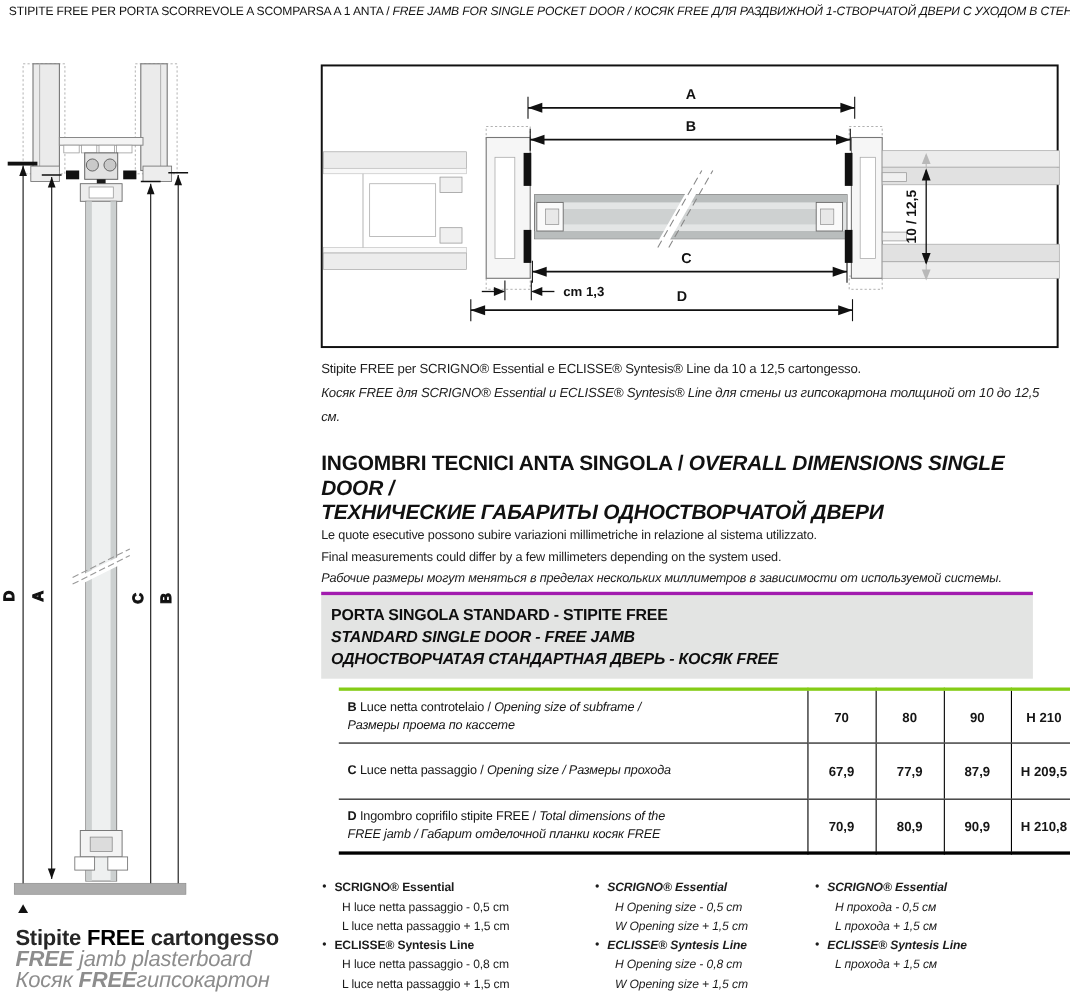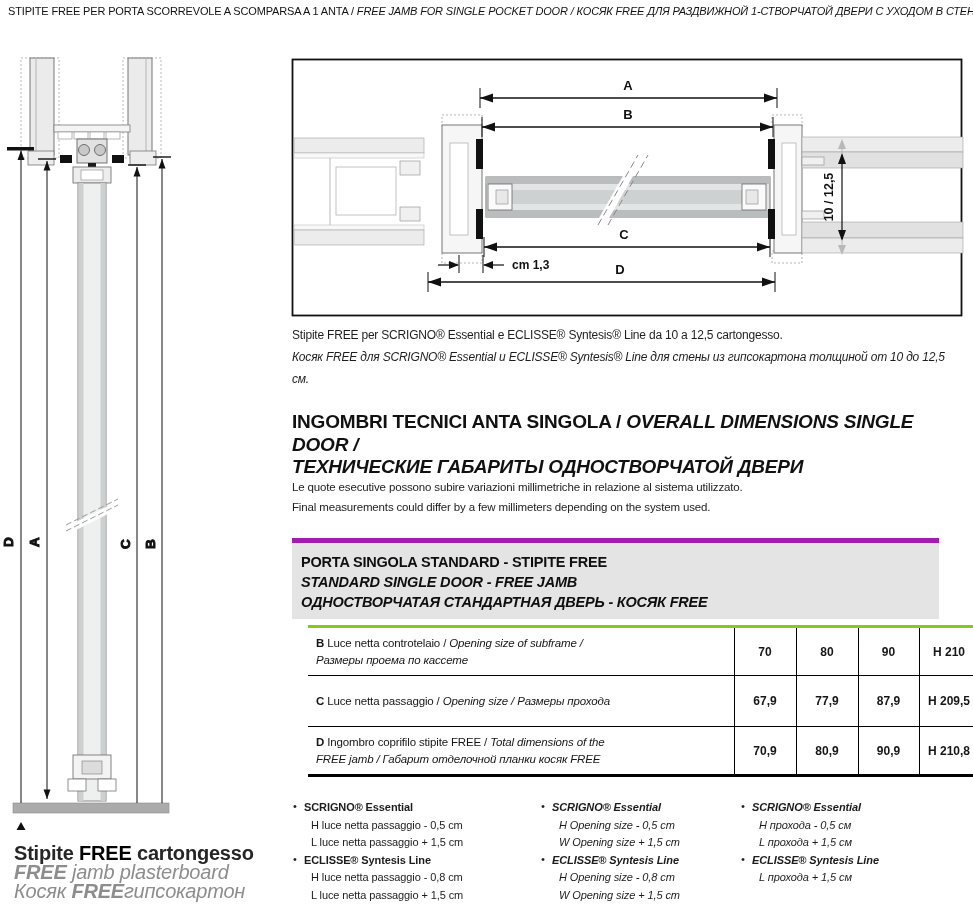--- a/index.html
+++ b/index.html
@@ -17,21 +17,21 @@
   .left-caption .xb{font-weight:800;color:#000;}
   .left-caption .gray{color:#8d8d8d;font-style:italic;}
   .left-caption .gb{font-weight:700;}
   .right-caption{left:292px;top:324px;width:671px;font-size:12px;line-height:22px;
                  letter-spacing:-0.2px;color:#1e1e1e;}
   .main-title{left:292px;top:411px;width:675px;font-size:19px;font-weight:bold;
               line-height:22.5px;letter-spacing:-0.2px;color:#111;}
   .note{left:292px;top:478px;width:675px;font-size:11.5px;line-height:19.5px;
         letter-spacing:-0.15px;color:#222;}
   .subsection{left:292px;top:538px;width:647px;box-sizing:border-box;background:#e3e4e3;
-              border-top:5px solid #a21caf;padding:9px 9px 7px 9px;font-size:14.5px;
+              border-top:3px solid #a21caf;padding:9px 9px 7px 9px;font-size:14.5px;
               font-weight:bold;line-height:20px;letter-spacing:-0.2px;color:#0e0e0e;}
   table.dims{left:308px;top:625px;width:671px;border-collapse:collapse;table-layout:fixed;
              position:absolute;border-top:3px solid #84cc16;border-bottom:3px solid #000;
              font-size:11.5px;color:#161616;}
   table.dims td{border-bottom:1px solid #000;vertical-align:middle;padding:0;}
   table.dims tr:last-child td{border-bottom:none;}
   table.dims td.lbl{padding:4px 10px 4px 8px;line-height:16.5px;letter-spacing:-0.15px;}
   table.dims td.val{border-left:1px solid #000;text-align:center;font-weight:bold;
                     font-size:12px;}
   table.dims td.last{border-right:1px solid #000;}
@@ -228,20 +228,21 @@
   <div class="abs right-caption">
     <div>Stipite FREE per SCRIGNO® Essential e ECLISSE® Syntesis® Line da 10 a 12,5 cartongesso.</div>
     <div class="i">Косяк FREE для SCRIGNO® Essential и ECLISSE® Syntesis® Line для стены из гипсокартона толщиной от 10 до 12,5 см.</div>
   </div>
 
   <div class="abs main-title"><span>INGOMBRI TECNICI ANTA SINGOLA / </span><span class="i">OVERALL DIMENSIONS SINGLE DOOR /</span><br><span class="i">ТЕХНИЧЕСКИЕ ГАБАРИТЫ ОДНОСТВОРЧАТОЙ ДВЕРИ</span></div>
 
   <div class="abs note">
     <div>Le quote esecutive possono subire variazioni millimetriche in relazione al sistema utilizzato.</div>
     <div>Final measurements could differ by a few millimeters depending on the system used.</div>
+    <div class="i">Рабочие размеры могут меняться в пределах нескольких миллиметров в зависимости от используемой системы.</div>
   </div>
 
   <div class="abs subsection">
     <div>PORTA SINGOLA STANDARD - STIPITE FREE</div>
     <div class="i">STANDARD SINGLE DOOR - FREE JAMB</div>
     <div class="i">ОДНОСТВОРЧАТАЯ СТАНДАРТНАЯ ДВЕРЬ - КОСЯК FREE</div>
   </div>
 
   <table class="dims">
     <colgroup>

